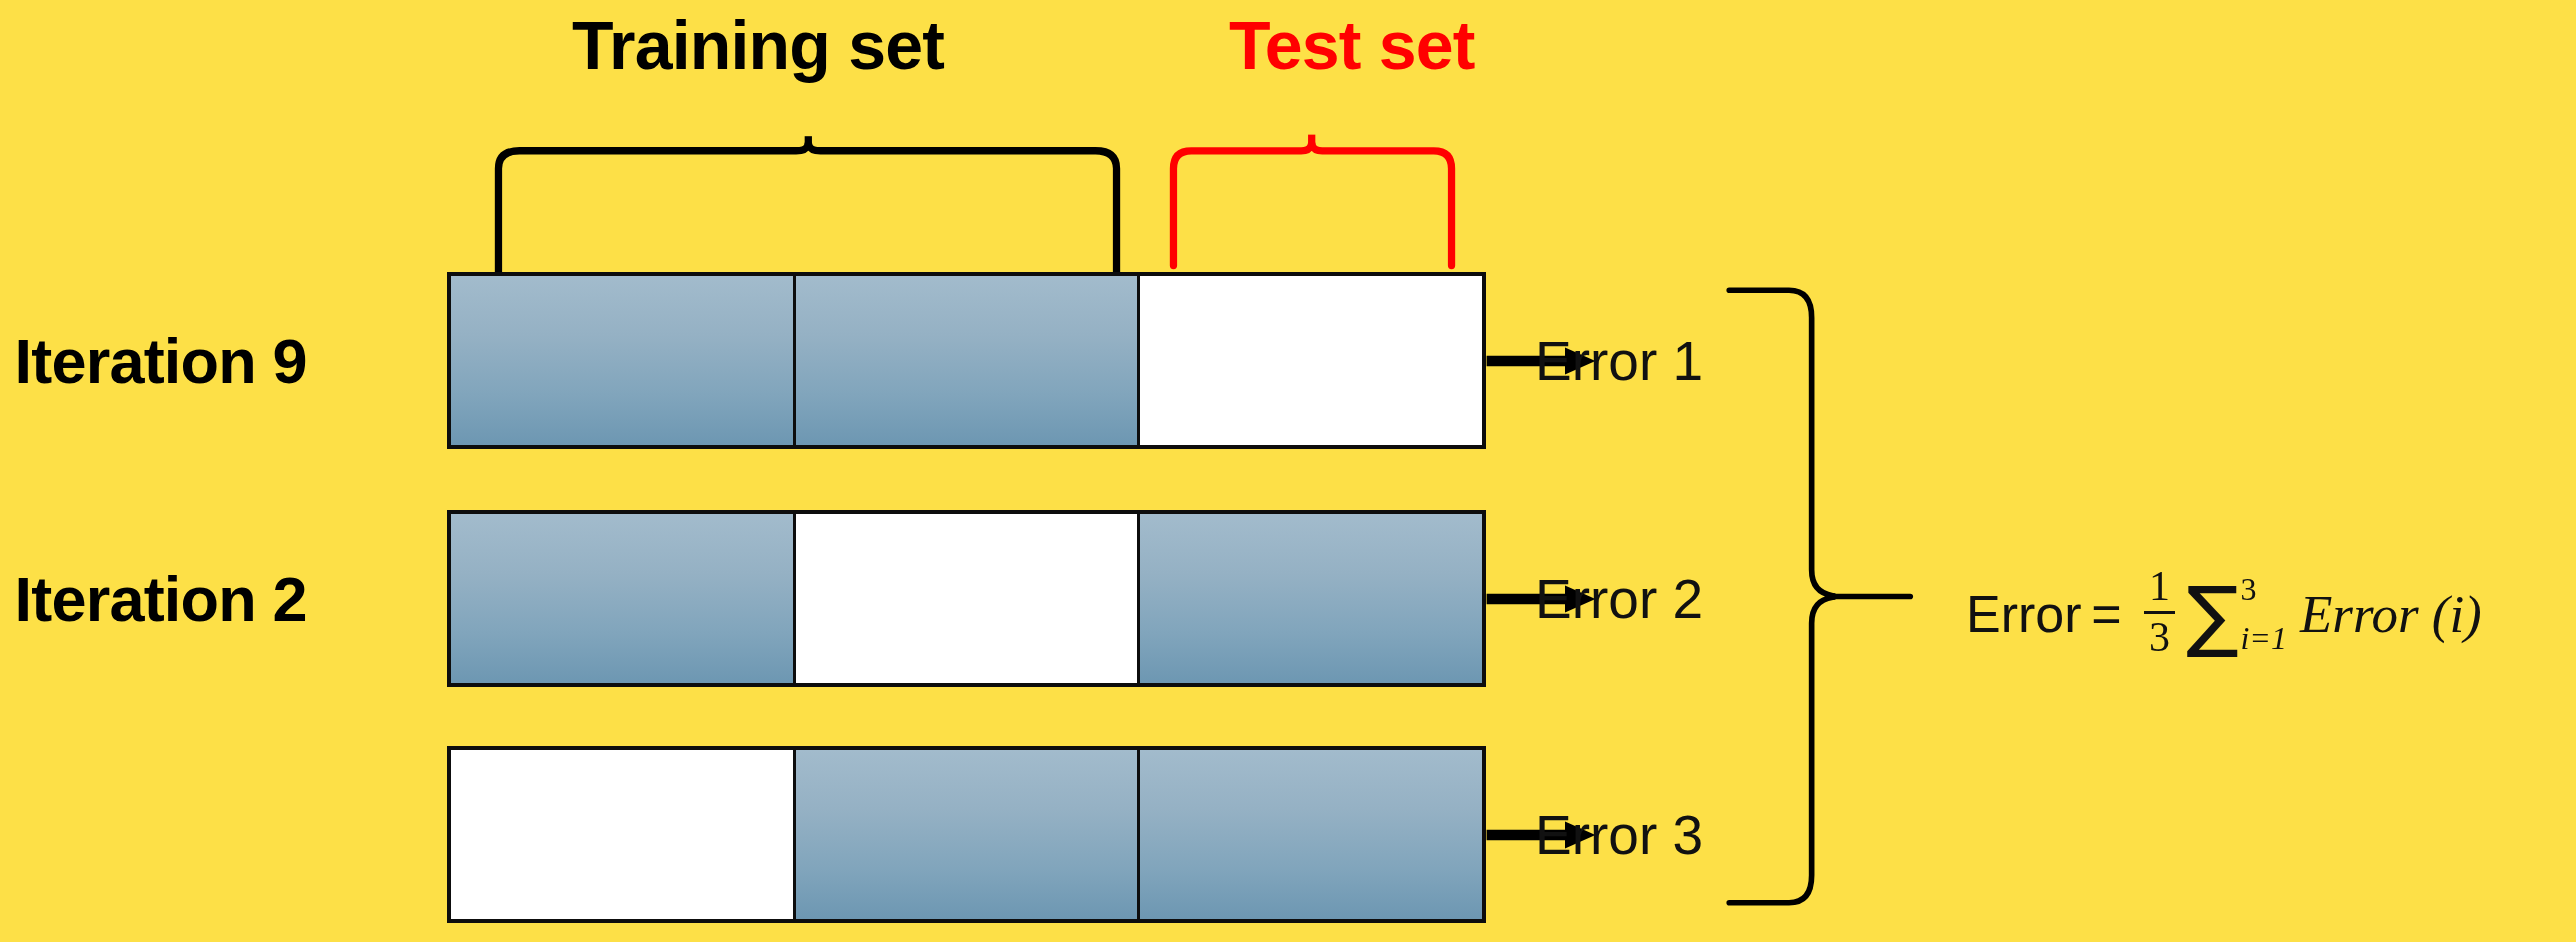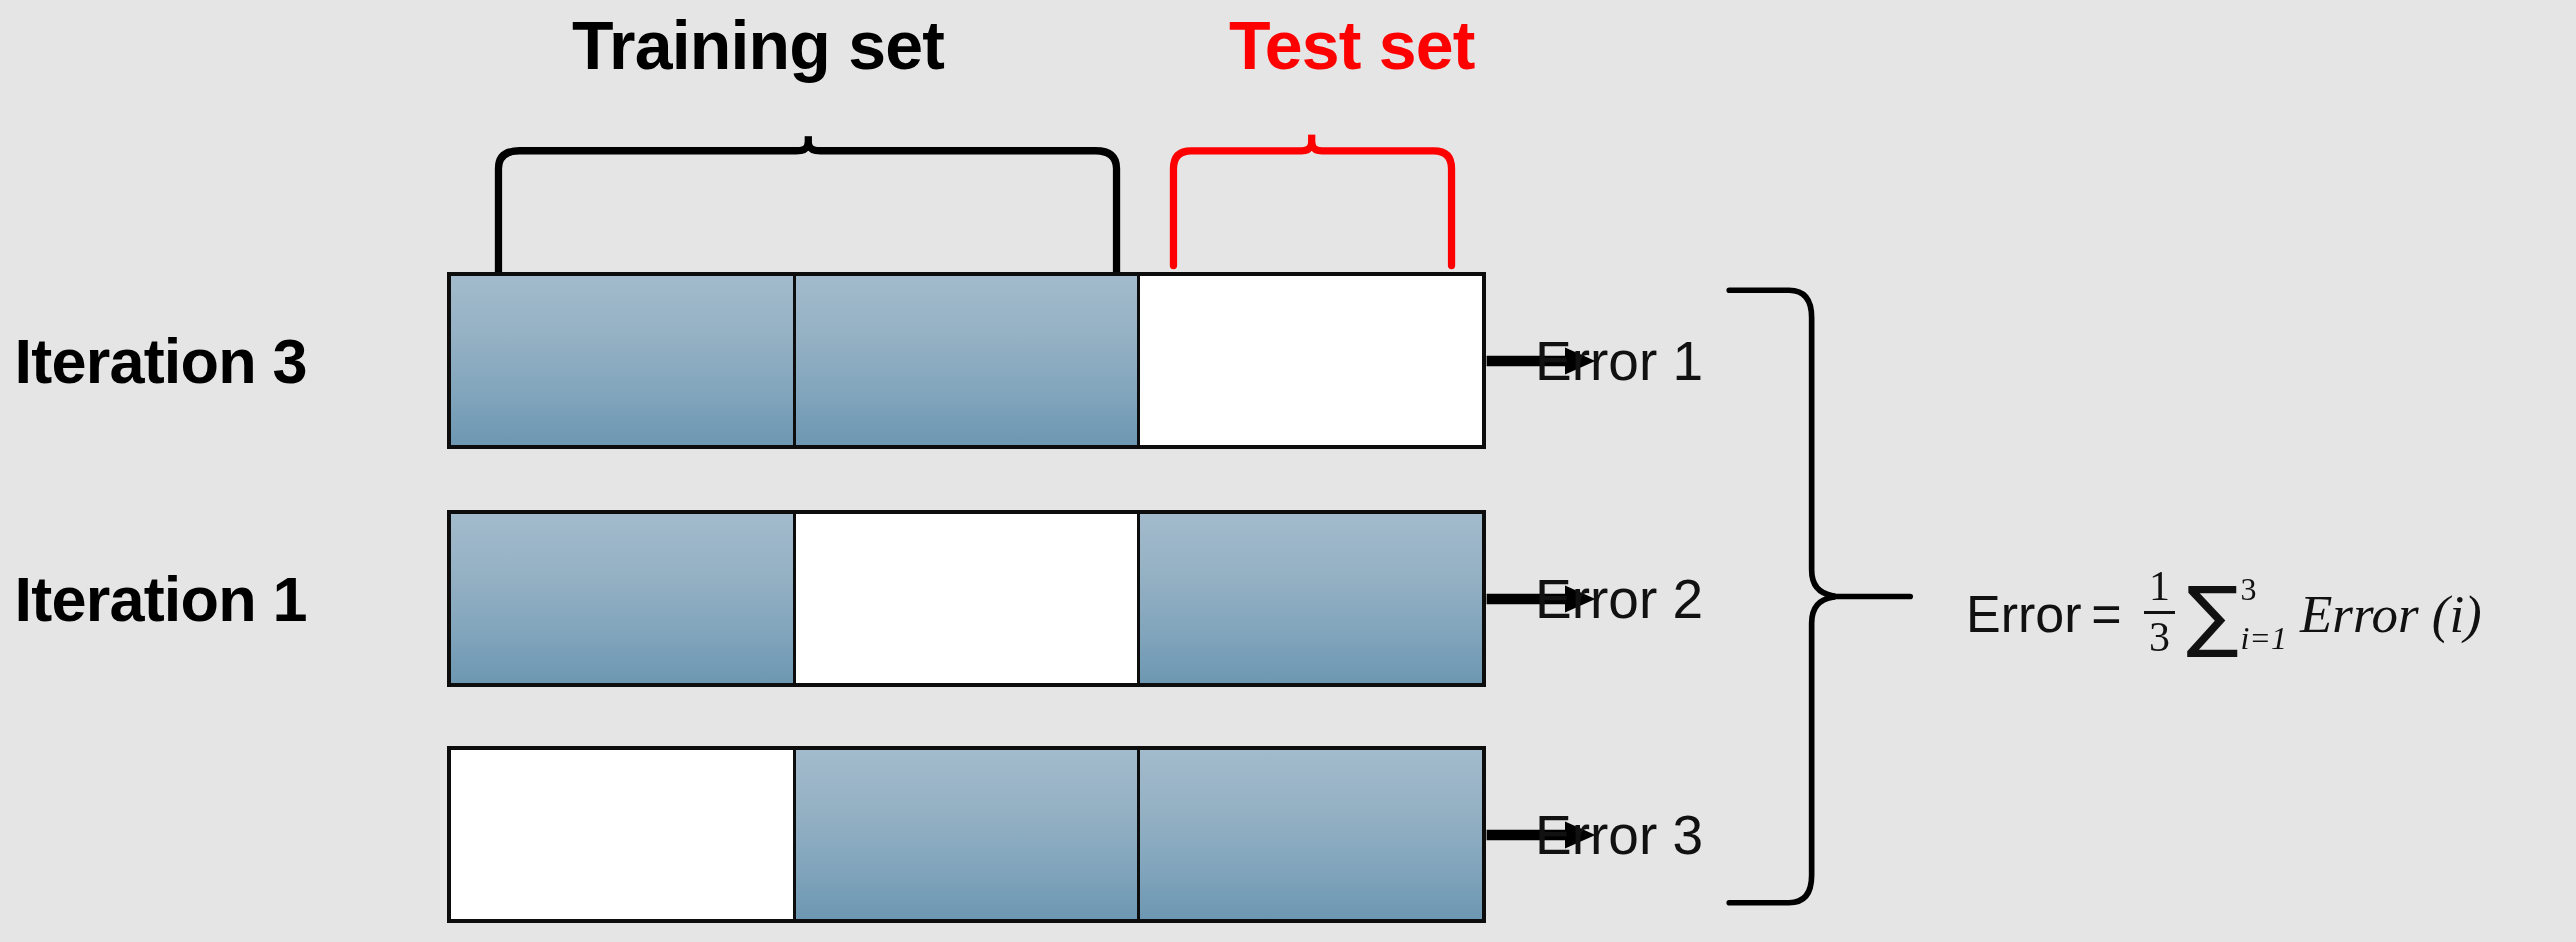--- a/index.html
+++ b/index.html
@@ -8,21 +8,21 @@
     background: #ffffff;
   }
   body {
     font-family: "Liberation Sans", sans-serif;
     -webkit-font-smoothing: antialiased;
   }
   #canvas {
     position: relative;
     width: 2576px;
     height: 942px;
-    background: #e5e5e5;
+    background: #fde047;
     overflow: hidden;
   }
 
   
   .group-label {
     position: absolute;
     font-weight: bold;
     font-size: 68px;
     line-height: 1;
     white-space: nowrap;
@@ -203,38 +203,38 @@
     <path d="M8,150 L8,30 Q8,8 30,8 L166,8 Q176,8 178,2 L180,2 Q182,8 192,8 L330,8 Q352,8 352,30 L352,150" fill="none" stroke="#ff0000" stroke-width="9" stroke-linecap="round"></path>
     <path d="M179,0 L179,-12" fill="none" stroke="#ff0000" stroke-width="9"></path>
   </svg>
 
   <svg id="total-brace" class="brace-svg" width="202" height="623" viewBox="0 0 250 770">
     <path d="M4,6 L78,6 Q106,6 106,40 L106,352 Q106,380 132,384 L132,386 Q106,390 106,418 L106,730 Q106,764 78,764 L4,764" fill="none" stroke="#000000" stroke-width="7" stroke-linecap="round"></path>
     <path d="M133,385 L228,385" fill="none" stroke="#000000" stroke-width="7" stroke-linecap="round"></path>
   </svg>
 
   <div id="row-1" class="iteration-row">
-    <div class="iteration-label">Iteration 3</div>
+    <div class="iteration-label">Iteration 9</div>
 
     <div class="fold-bar">
       <div class="fold-cell train"></div>
       <div class="fold-cell train"></div>
       <div class="fold-cell test"></div>
     </div>
 
     <svg class="row-arrow" viewBox="0 0 136 40">
       <path d="M0,20 L106,20" stroke="#000000" stroke-width="13" fill="none"></path>
       <path d="M98,3 L136,20 L98,37 Z" fill="#000000"></path>
     </svg>
 
     <div class="error-label">Error 1</div>
   </div>
 
   <div id="row-2" class="iteration-row">
-    <div class="iteration-label">Iteration 1</div>
+    <div class="iteration-label">Iteration 2</div>
 
     <div class="fold-bar">
       <div class="fold-cell train"></div>
       <div class="fold-cell test"></div>
       <div class="fold-cell train"></div>
     </div>
 
     <svg class="row-arrow" viewBox="0 0 136 40">
       <path d="M0,20 L106,20" stroke="#000000" stroke-width="13" fill="none"></path>
       <path d="M98,3 L136,20 L98,37 Z" fill="#000000"></path>

